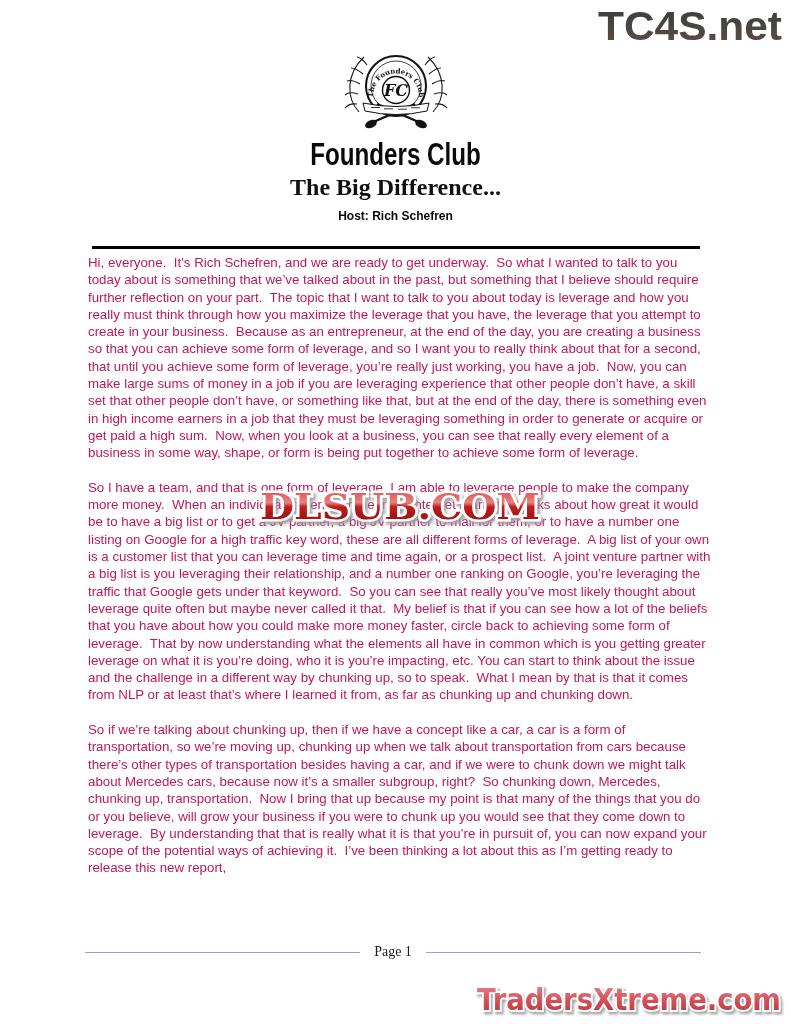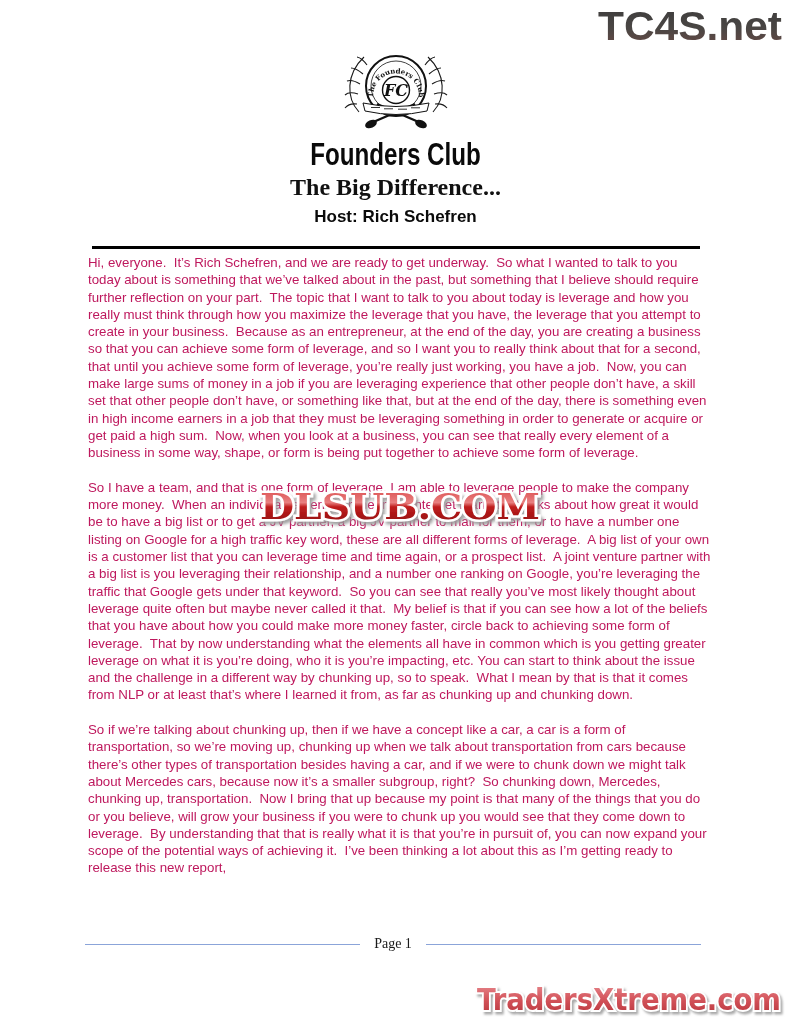--- a/index.html
+++ b/index.html
@@ -41,21 +41,21 @@
     font-family: "Liberation Serif", serif;
     font-weight: 700;
     font-size: 24px;
     line-height: 32px;
     color: #111111;
   }
   .host-line {
     margin-top: 4px;
     font-family: "Liberation Sans", sans-serif;
     font-weight: 700;
-    font-size: 17px;
+    font-size: 12px;
     line-height: 19px;
     color: #0a0a0a;
   }
   .rule {
     width: 608px;
     height: 3px;
     background: #000000;
     margin: 20px auto 0 92px;
   }
 
@@ -83,21 +83,21 @@
     width: 616px;
     display: flex;
     align-items: center;
   }
   .footer .line {
     flex: 1;
     height: 1px;
     background: #8ba4d9;
   }
   .footer .page-num {
-    margin: 0 14px;
+    margin: 8px 14px;
     font-family: "Liberation Serif", serif;
     font-size: 14px;
     color: #1a1a1a;
     white-space: pre;
   }
 </style>
 </head>
 <body>
 
 <div class="page">

